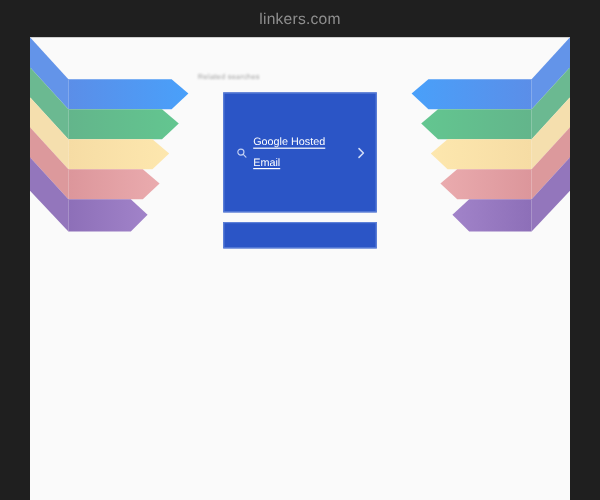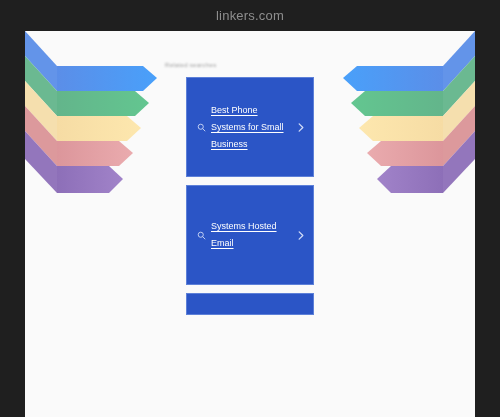--- a/index.html
+++ b/index.html
@@ -181,50 +181,36 @@
       <polygon points="32,135 84,135 98,148 84,162 32,162" fill="url(#gP)"></polygon>
     </svg>
   </div>
 
   <div class="content">
 
     <div class="rs-label">Related searches</div>
 
     <div class="cards">
 
+
       <div class="card">
         <span class="card-search-icon">
           <svg width="9" height="9" viewBox="0 0 12 12">
             <circle cx="5" cy="5" r="3.4" fill="none" stroke="#dde6fb" stroke-width="1.3"></circle>
             <line x1="7.6" y1="7.6" x2="10.6" y2="10.6" stroke="#dde6fb" stroke-width="1.3" stroke-linecap="round"></line>
           </svg>
         </span>
-        <span class="card-label">Best Phone Systems for Small Business</span>
+        <span class="card-label">Google Hosted Email</span>
         <span class="card-chevron">
           <svg width="8" height="11" viewBox="0 0 8 12">
             <polyline points="2,2 6,6 2,10" fill="none" stroke="#e4ebfc" stroke-width="1.4" stroke-linecap="round" stroke-linejoin="round"></polyline>
           </svg>
         </span>
       </div>
 
-      <div class="card">
-        <span class="card-search-icon">
-          <svg width="9" height="9" viewBox="0 0 12 12">
-            <circle cx="5" cy="5" r="3.4" fill="none" stroke="#dde6fb" stroke-width="1.3"></circle>
-            <line x1="7.6" y1="7.6" x2="10.6" y2="10.6" stroke="#dde6fb" stroke-width="1.3" stroke-linecap="round"></line>
-          </svg>
-        </span>
-        <span class="card-label">Systems Hosted Email</span>
-        <span class="card-chevron">
-          <svg width="8" height="11" viewBox="0 0 8 12">
-            <polyline points="2,2 6,6 2,10" fill="none" stroke="#e4ebfc" stroke-width="1.4" stroke-linecap="round" stroke-linejoin="round"></polyline>
-          </svg>
-        </span>
-      </div>
-
 
       <div class="card partial">
         <span class="card-label"></span>
       </div>
 
     </div>
   </div>
 </div>
 
 </body></html>

